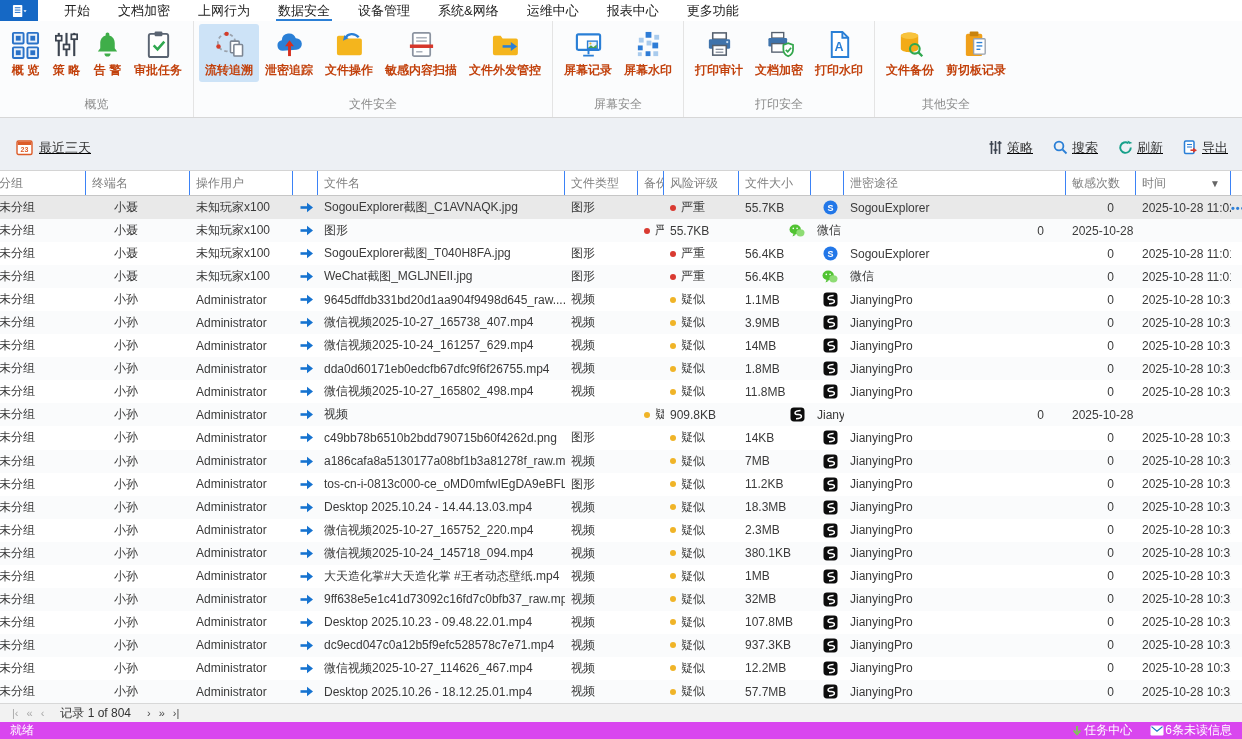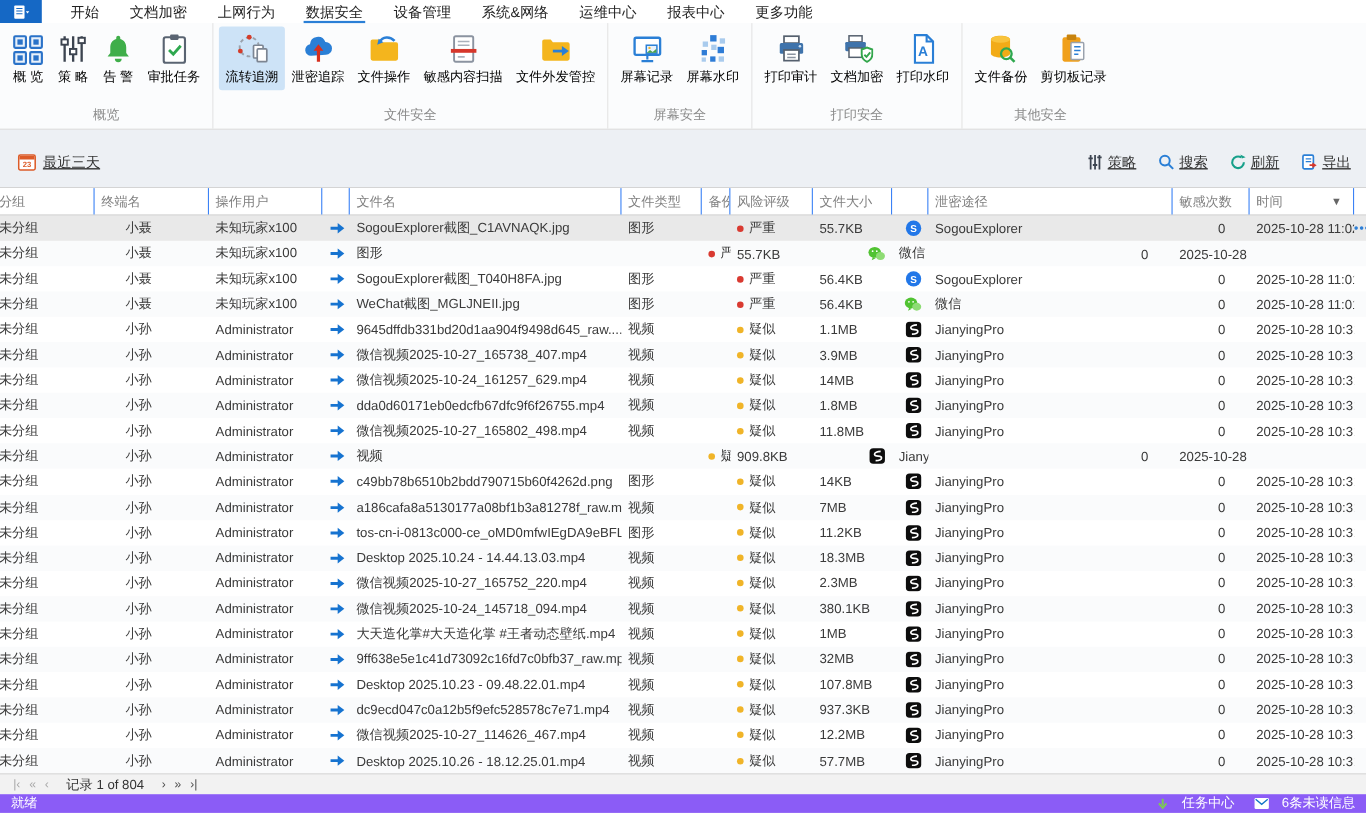--- a/index.html
+++ b/index.html
@@ -12,21 +12,21 @@
   .tabs{display:flex;align-items:stretch;margin-left:12px;}
   .tab{padding:5px 14px;font-size:13px;color:#222;display:flex;align-items:center;position:relative;cursor:pointer;white-space:nowrap;}
   .tab.active::after{content:"";position:absolute;left:12px;right:12px;bottom:0;height:2px;background:#2a7fd6;}
   
   .ribbon{height:96px;background:#fbfcfd;border-bottom:1px solid #d7d7d7;display:flex;flex:0 0 auto;}
   .rgroup{display:flex;flex-direction:column;padding:3px 5px 0;}
   .rgroup + .rgroup{border-left:1px solid #e4e4e4;}
   .rbtns{display:flex;flex:1;align-items:flex-start;}
   .rbtn{display:flex;flex-direction:column;align-items:center;gap:3px;padding:6px 6px 3px;border-radius:3px;cursor:pointer;}
   .rbtn.selected{background:#cde3f7;}
-  .rbtn .lbl{font-size:12px;color:#000000;white-space:nowrap;}
+  .rbtn .lbl{font-size:12px;color:#c2410c;white-space:nowrap;font-weight:bold;}
   .glabel{text-align:center;font-size:12px;color:#8a8a8a;padding:1px 0 4px;}
   
   .content{flex:1;background:#edf0f4;display:flex;flex-direction:column;min-height:0;}
   .filterbar{height:33px;margin-top:13px;display:flex;align-items:center;justify-content:space-between;padding:0 14px 0 16px;text-decoration:underline;}
   .fleft{display:flex;align-items:center;gap:6px;font-size:13px;color:#333;cursor:pointer;}
   .fright{display:flex;align-items:center;gap:20px;}
   .faction{display:flex;align-items:center;gap:4px;font-size:13px;color:#333;cursor:pointer;}
   
   .tablewrap{flex:1;margin-top:6px;background:#fff;border-top:1px solid #d4d4d4;display:flex;flex-direction:column;min-height:0;}
   .grid{display:grid;grid-template-columns:86px 104px 103px 25px 247px 73px 26px 75px 72px 33px 222px 70px 95px 1fr;}
@@ -44,23 +44,23 @@
   .c-count{justify-content:flex-end;padding-right:22px;}
   .riskdot{width:6px;height:6px;border-radius:50%;margin-right:5px;flex:0 0 auto;}
   .chicon{display:flex;align-items:center;margin-right:7px;flex:0 0 auto;}
   .dots{color:#2e7fd6;font-size:11px;letter-spacing:1px;font-weight:bold;margin-left:-6px;cursor:pointer;}
   
   .pager{height:18px;flex:0 0 auto;background:#f2f2f2;border-top:1px solid #d8d8d8;display:flex;align-items:center;padding-left:8px;font-size:12px;}
   .pgbtn{color:#a8a8a8;padding:0 4px;font-size:11px;cursor:pointer;}
   .pgbtn.on{color:#4a4a4a;}
   .pglabel{margin:0 12px;color:#333;}
   
-  .statusbar{height:17px;flex:0 0 auto;background:#8b5cf6;color:#fff;font-size:12px;display:flex;align-items:center;justify-content:space-between;padding:0 10px;}
+  .statusbar{height:17px;flex:0 0 auto;background:#d946ef;color:#fff;font-size:12px;display:flex;align-items:center;justify-content:space-between;padding:0 10px;}
   .sright{display:flex;align-items:center;gap:18px;}
-  .sitem{display:flex;align-items:center;gap:11px;cursor:pointer;}
+  .sitem{display:flex;align-items:center;gap:1px;cursor:pointer;}
   svg{display:block;}
 </style>
 </head>
 <body>
 
 <div class="menubar">
   <div class="appbtn">
     <svg width="15" height="14" viewBox="0 0 16 14">
         <rect x="1" y="0.5" width="10" height="13" rx="1" fill="#fff"></rect>
         <g stroke="#1568c5" stroke-width="1">

